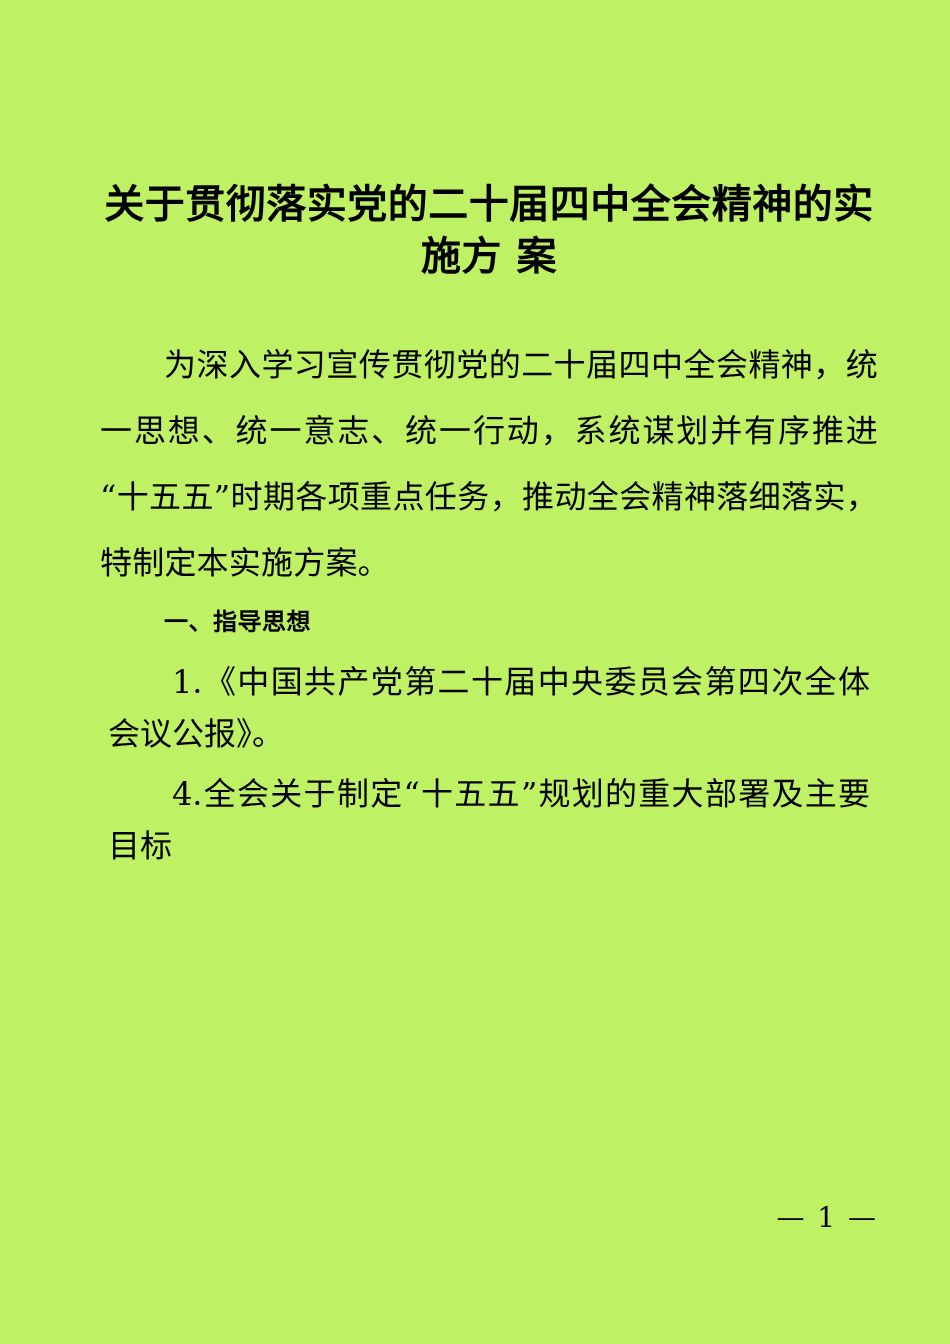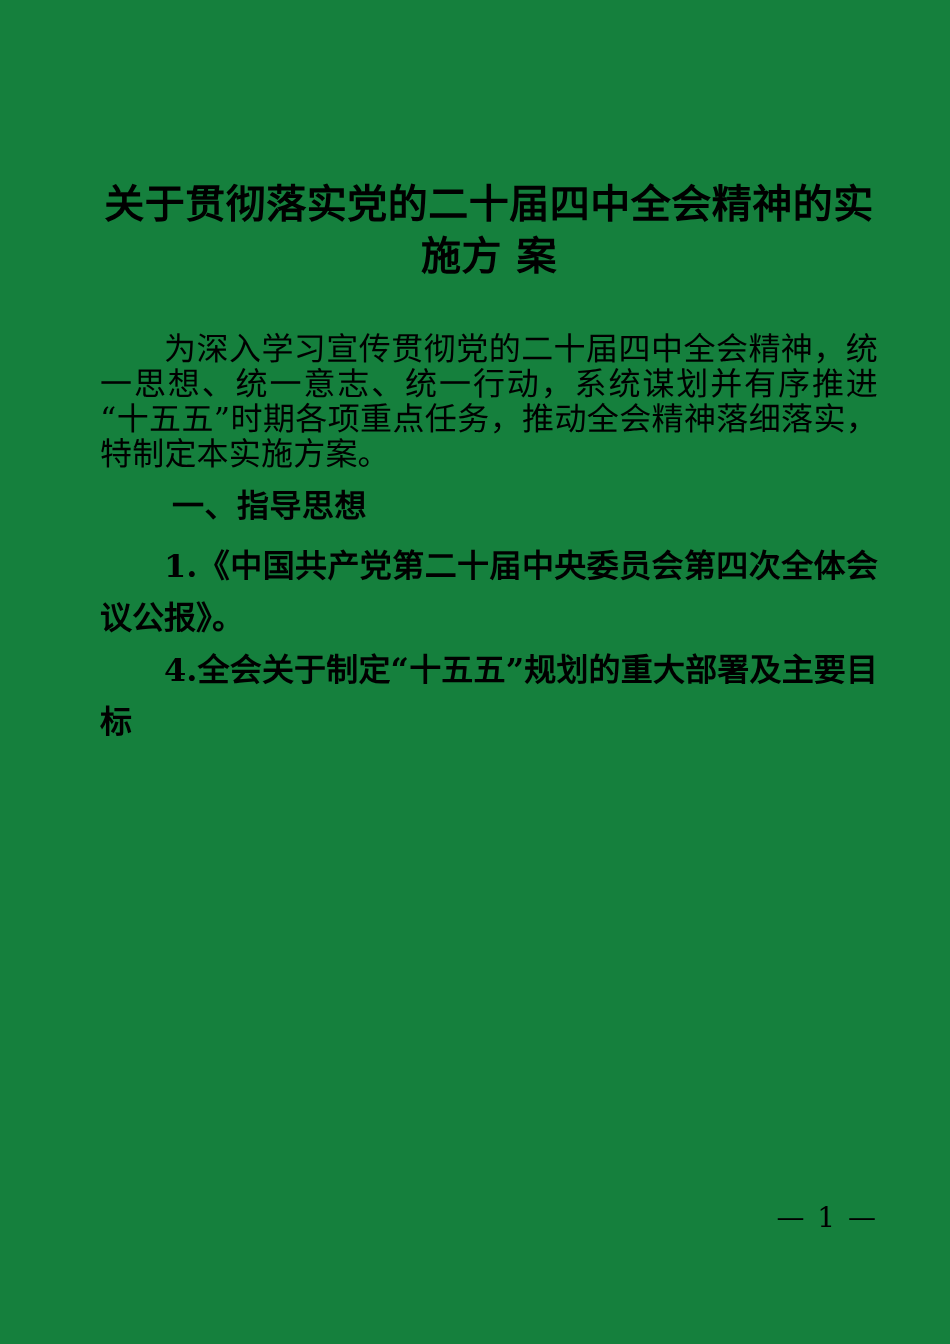--- a/index.html
+++ b/index.html
@@ -5,21 +5,21 @@
 <style>
   html, body {
     margin: 0;
     padding: 0;
     background: #ffffff;
   }
   .page {
     position: relative;
     width: 950px;
     height: 1344px;
-    background: #15803d;
+    background: #bef264;
     margin: 0 auto;
     overflow: hidden;
     box-sizing: border-box;
     color: #000000;
   }
 
   
   .content {
     position: absolute;
     left: 100px;
@@ -37,64 +37,63 @@
     letter-spacing: 0.5px;
     margin: 0;
     padding-top: 178px;
     word-break: break-all;
   }
 
   
   .para {
     font-family: "DejaVu Serif", "Liberation Serif", serif;
     font-size: 32px;
-    line-height: 35px;
+    line-height: 66px;
     text-align: justify;
     text-justify: inter-ideograph;
     margin: 0;
     word-break: break-all;
     letter-spacing: 0.2px;
   }
   .para.indent2 { text-indent: 64px; }
 
   .spacer-lead { height: 50px; }
 
   
   .h1-cn {
     font-family: "DejaVu Sans", "Liberation Sans", sans-serif;
     font-weight: bold;
-    font-size: 32px;
+    font-size: 24px;
     line-height: 52px;
-    margin: 8px;
+    margin: 0;
     text-indent: 64px;
     letter-spacing: 0.5px;
     word-break: break-all;
   }
 
   
   .h2-cn {
     font-family: "DejaVu Serif", "Liberation Serif", serif;
     font-size: 32px;
     line-height: 52px;
     margin: 0;
     text-indent: 32px;
     word-break: break-all;
   }
 
   
   .list-item {
     font-family: "DejaVu Serif", "Liberation Serif", serif;
     font-size: 32px;
     line-height: 52px;
-    margin: 0;
+    margin: 8px;
     text-indent: 64px;
     text-align: justify;
     text-justify: inter-ideograph;
     word-break: break-all;
-    font-weight: bold;
   }
 
   
   .page-footer {
     position: absolute;
     left: 100px;
     width: 778px;
     bottom: 108px;
     text-align: right;
     font-family: "DejaVu Serif", "Liberation Serif", serif;

